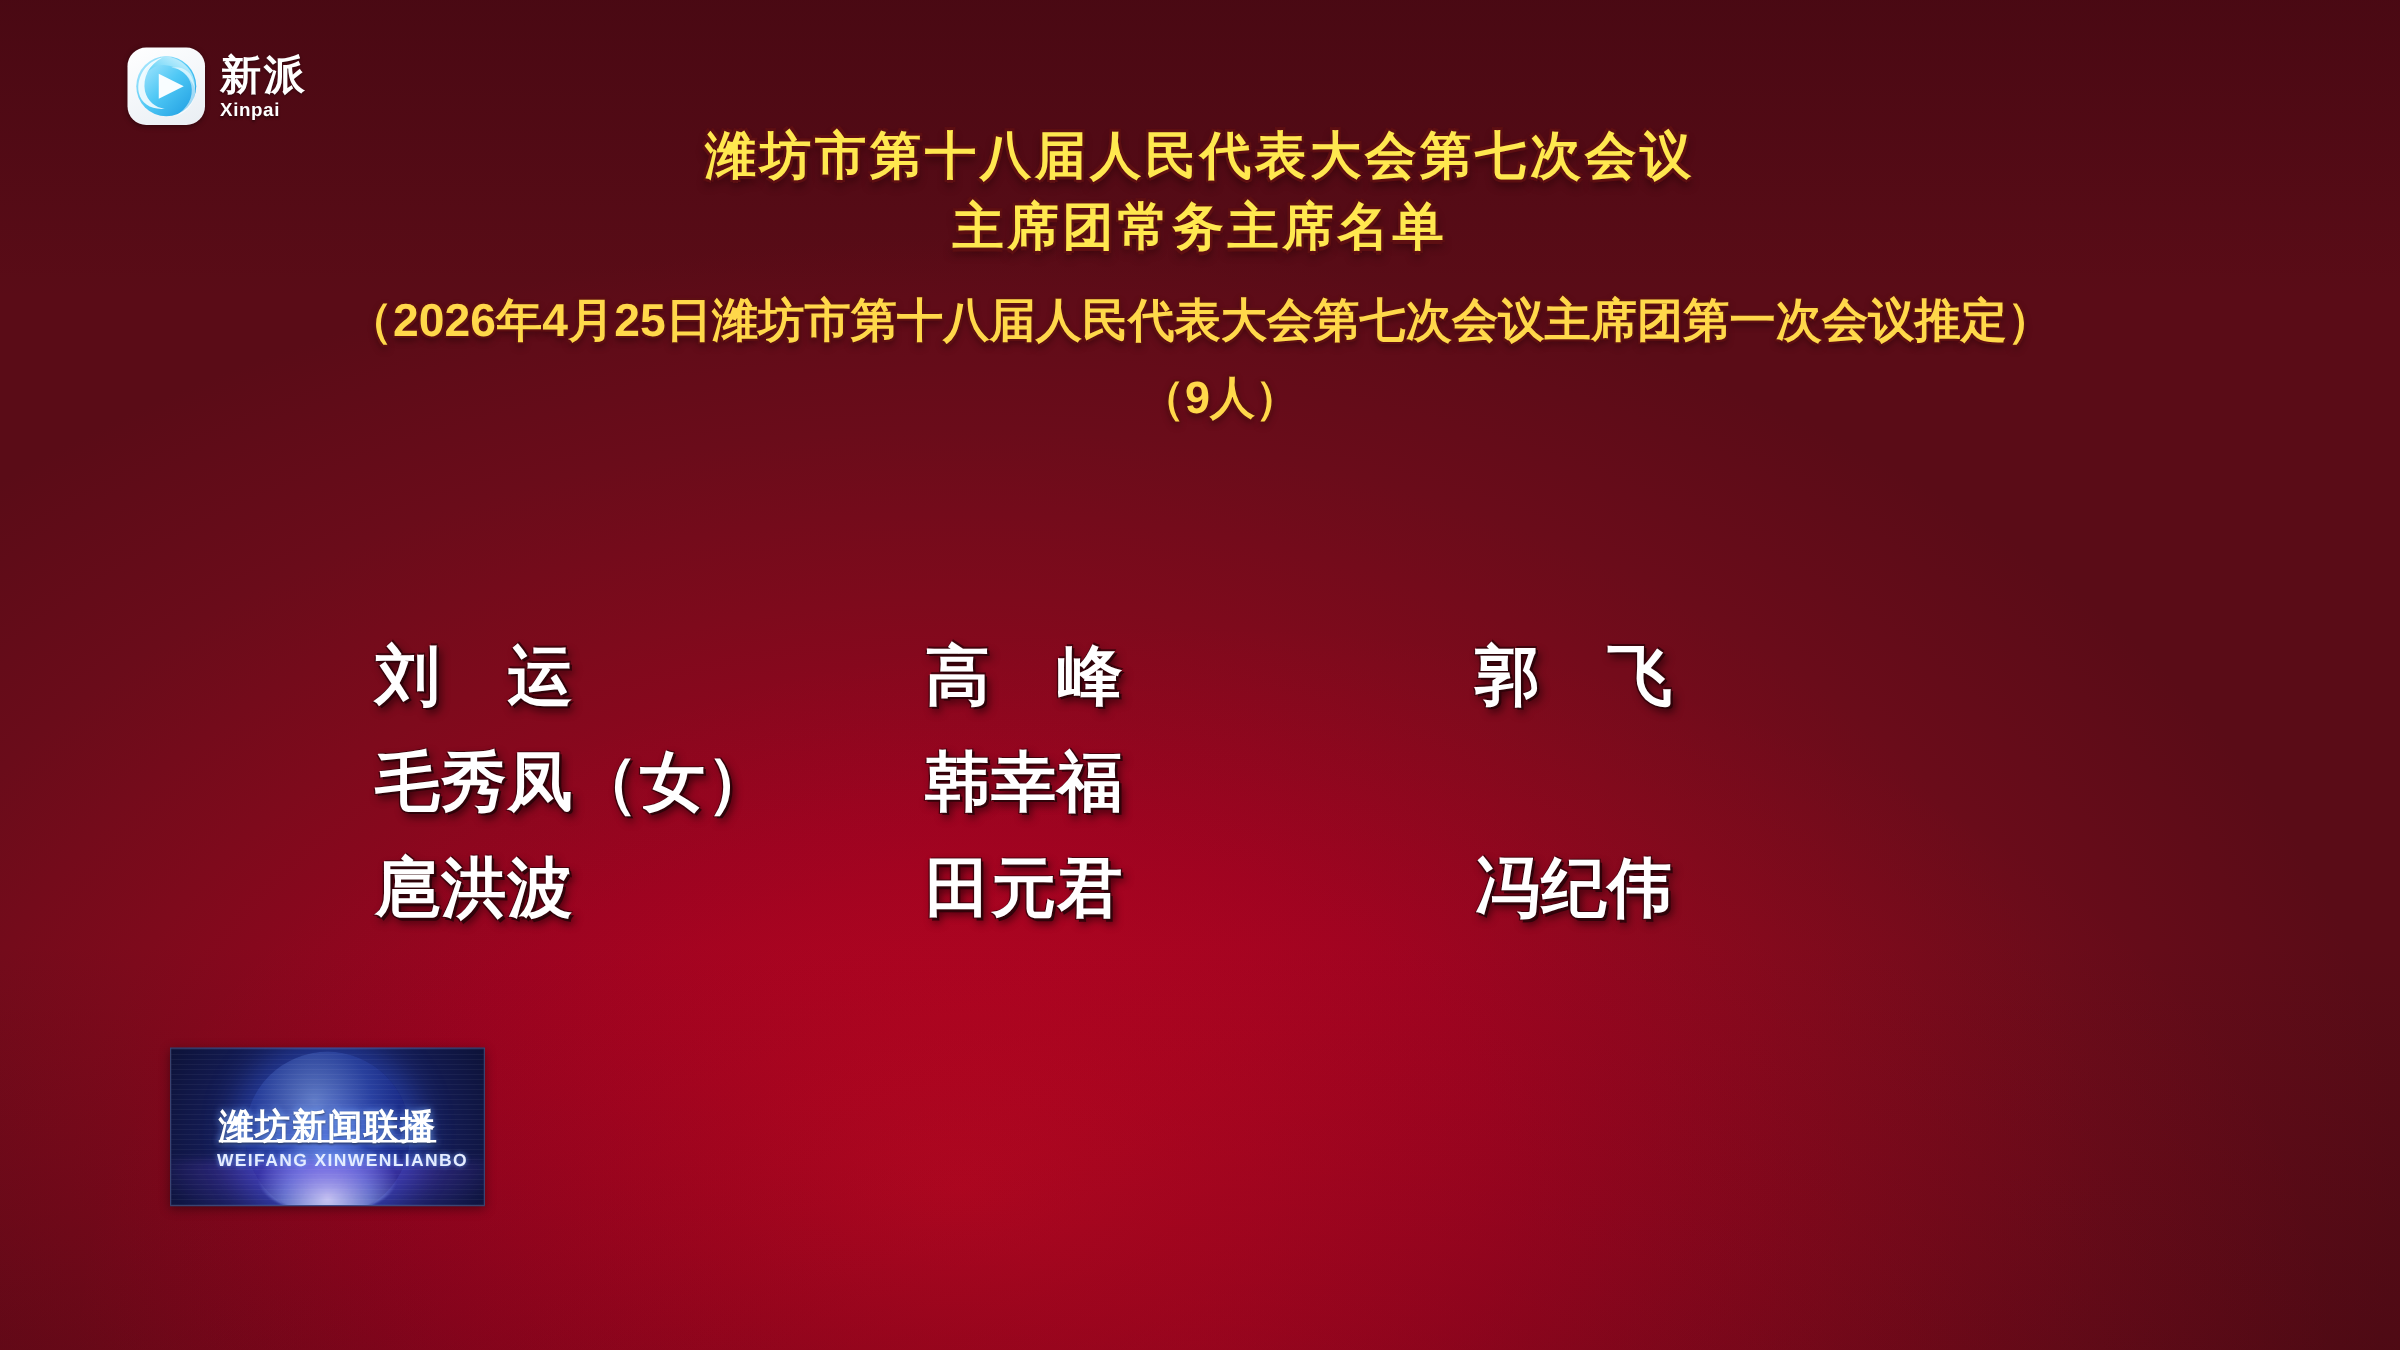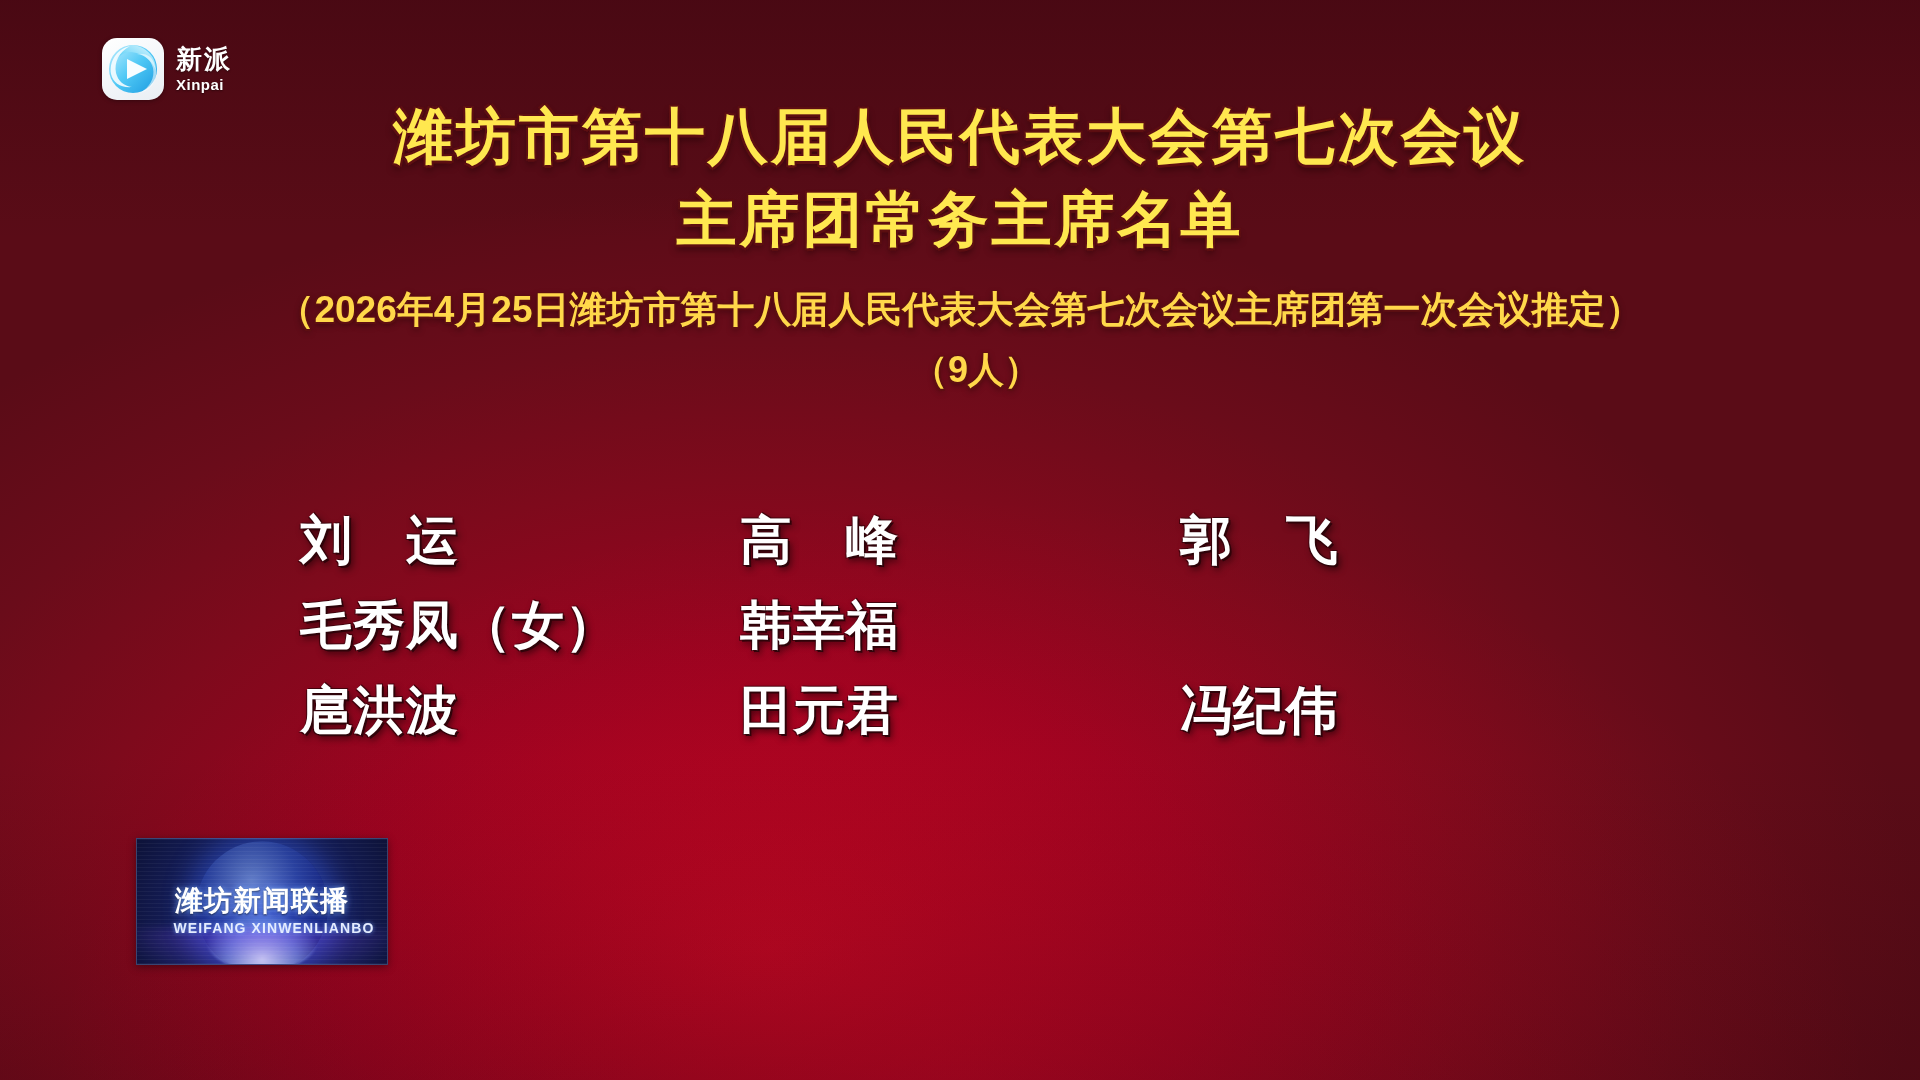--- a/index.html
+++ b/index.html
@@ -59,21 +59,21 @@
     border-radius: 15px;
     background: linear-gradient(155deg,#ffffff 0%,#f4f7fa 48%,#e9eef3 100%);
     box-shadow: 0 1px 4px rgba(0,0,0,0.35);
     position: relative;
     overflow: hidden;
     flex: none;
   }
   .brand-mark svg { display:block; width:62px; height:62px; }
   .brand-text { line-height: 1; }
   .brand-cn {
-    font-size: 26px;
+    font-size: 33px;
     font-weight: 700;
     color: #ffffff;
     letter-spacing: 2px;
     text-shadow: 0 1px 2px rgba(0,0,0,0.45);
     display:block;
   }
   .brand-en {
     font-size: 15px;
     font-weight: 700;
     color: #ffffff;
@@ -86,21 +86,21 @@
 
   
   .titles {
     position: absolute;
     left: 0; right: 0;
     top: 96px;
     text-align: center;
     z-index: 5;
   }
   .title-line {
-    font-size: 60px;
+    font-size: 41px;
     font-weight: 700;
     line-height: 1.38;
     color: #ffe84f;
     letter-spacing: 3px;
     white-space: nowrap;
     text-shadow:
        2px 2px 0 #5d0f12,
       -2px 2px 0 #5d0f12,
        2px -2px 0 #5d0f12,
       -2px -2px 0 #5d0f12,
@@ -225,20 +225,21 @@
     text-align:center;
   }
   .bug-cn {
     font-size: 28px;
     font-weight: 700;
     color: #ffffff;
     letter-spacing: 1px;
     display:block;
     line-height:1;
     text-shadow: 0 0 6px rgba(120,170,255,0.95), 0 1px 2px rgba(0,0,20,0.9);
+    text-decoration: underline;
   }
   .bug-en {
     font-size: 14px;
     font-weight: 700;
     color: #e4ecff;
     letter-spacing: 1.1px;
     display:block;
     margin-top: 6px;
     line-height:1;
     text-shadow: 0 0 4px rgba(120,170,255,0.8);

